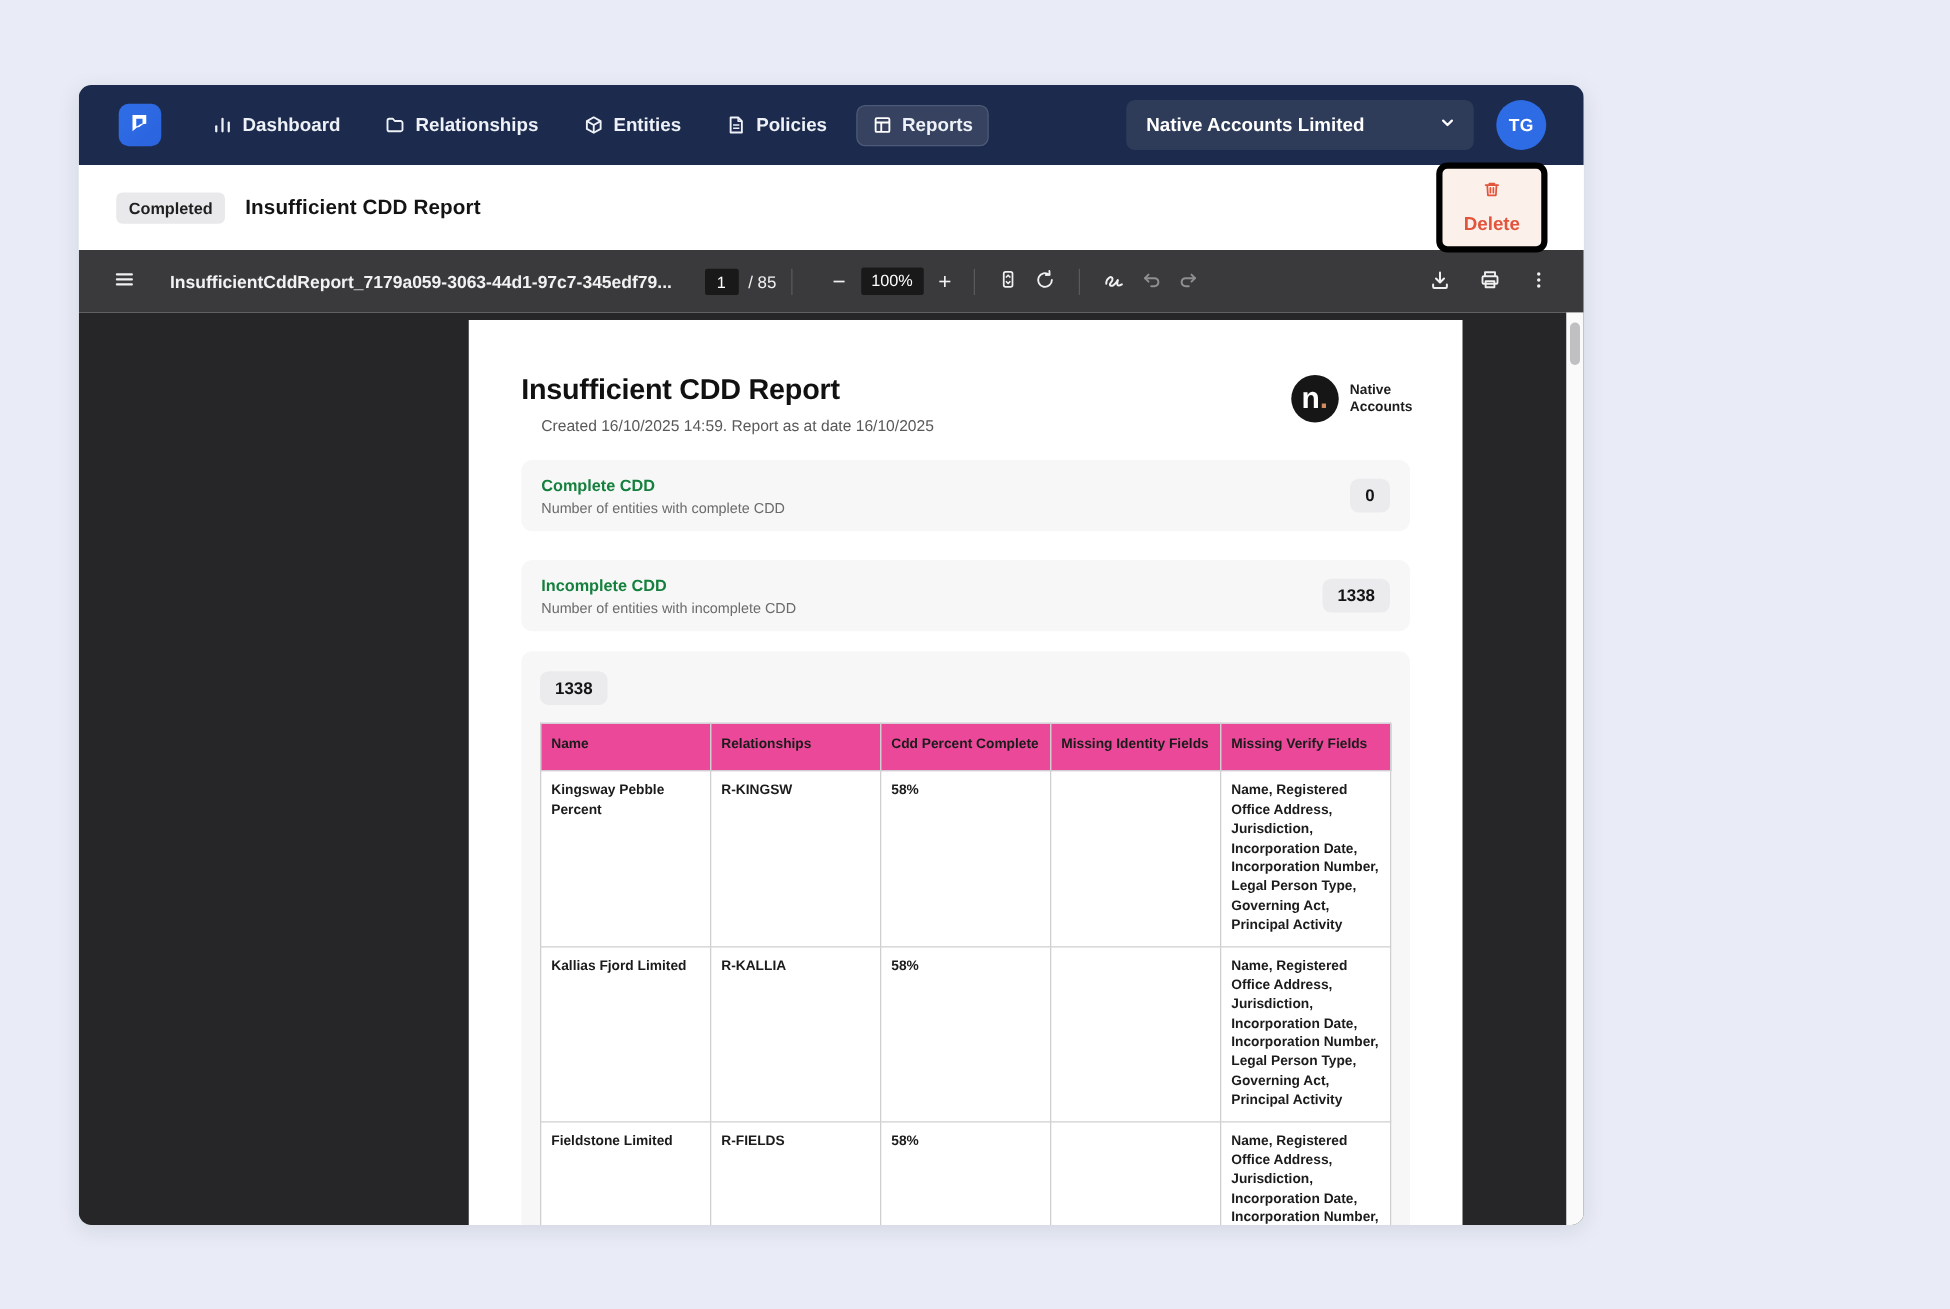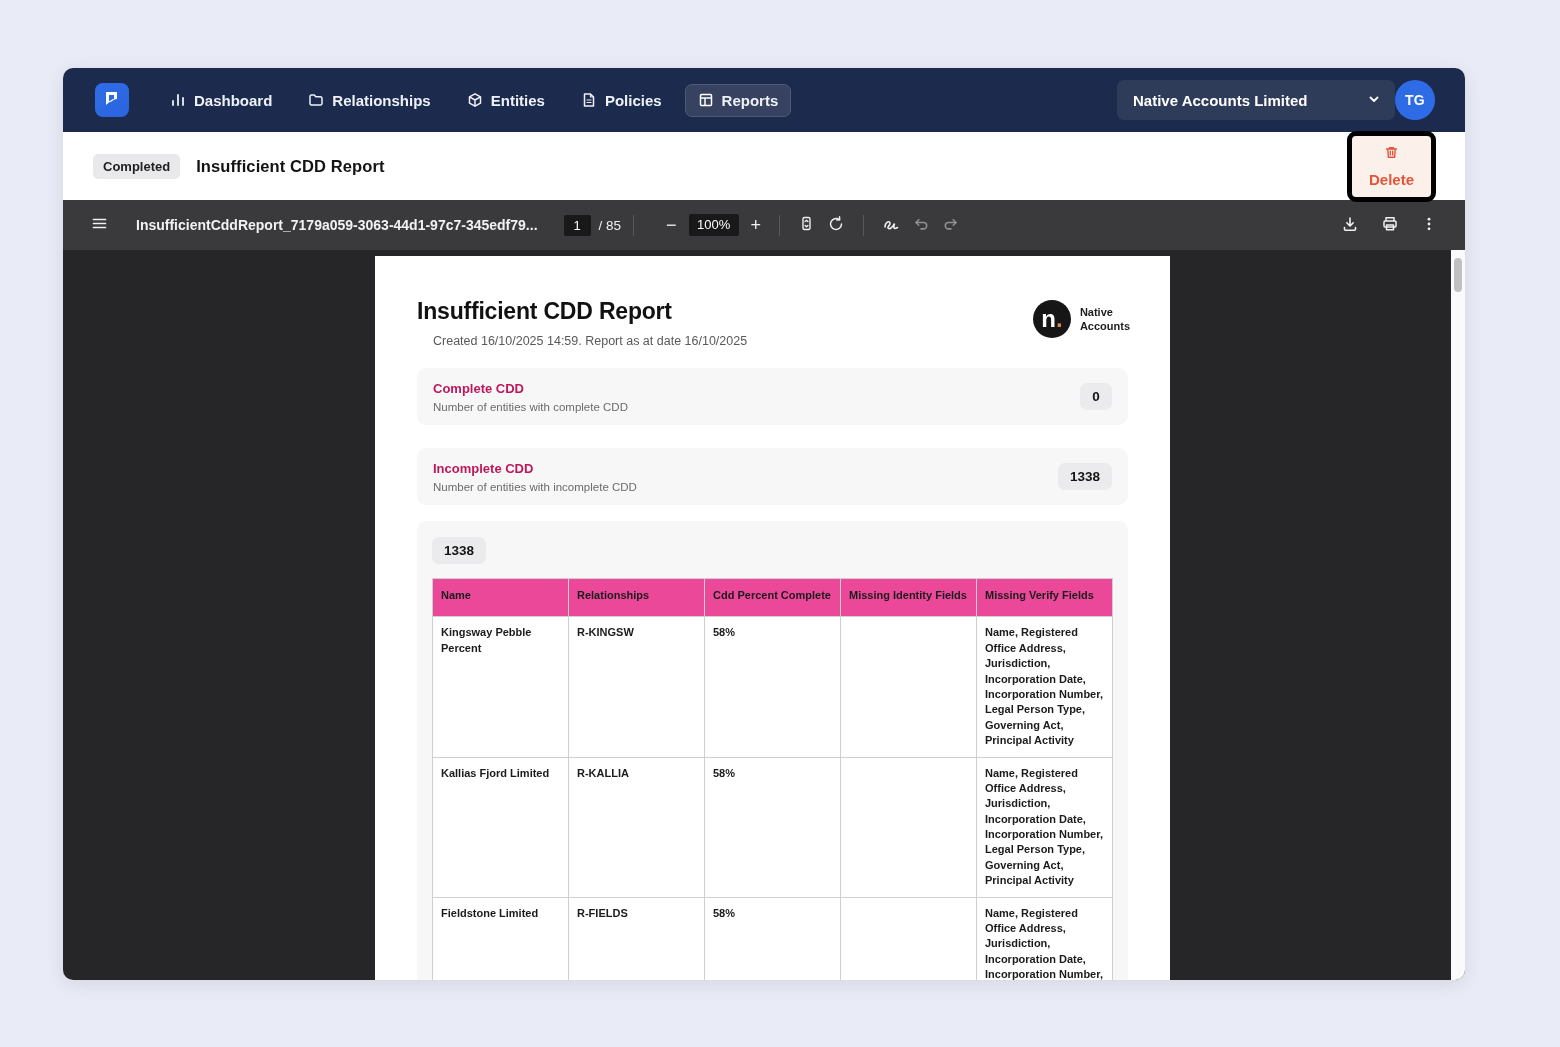--- a/index.html
+++ b/index.html
@@ -1,31 +1,31 @@
 <!DOCTYPE html>
 <html><head>
 <meta charset="utf-8">
 <style>
   * { margin:0; padding:0; box-sizing:border-box; }
   html,body { width:1560px; height:1047px; }
   body { background:#e9ecf6; font-family:"Liberation Sans", sans-serif; position:relative; }
 
-  .window { position:absolute; left:63px; top:68px; width:1402px; height:912px;
+  .window { position:absolute; left:63px; top:68px; width:1204px; height:912px;
     border-radius:10px; overflow:hidden; background:#fff; box-shadow:0 4px 18px rgba(20,30,60,.10); }
 
   
   .navbar { height:64px; background:#1c2b4d; display:flex; align-items:center; padding:0 30px 0 32px; }
   .logo-tile { width:34px; height:34px; border-radius:8px; background:linear-gradient(135deg,#2f6ee8,#2a63dd);
     display:flex; align-items:center; justify-content:center; flex:0 0 auto; cursor:pointer; }
   .nav-items { display:flex; align-items:center; gap:10px; margin-left:28px; }
   .nav-item { display:flex; align-items:center; gap:8px; color:#eef1f7; font-size:15px; font-weight:700;
     padding:8px 13px; border-radius:7px; cursor:pointer; white-space:nowrap; }
   .nav-item.active { background:#36425f; border:1px solid #4e5b78; padding:7px 12px; }
   .nav-item svg { display:block; }
-  .nav-right { margin-left:auto; display:flex; align-items:flex-end; }
+  .nav-right { margin-left:auto; display:flex; align-items:flex-end; gap:18px; }
   .org-select { width:278px; height:40px; background:#2e3b59; border-radius:7px; color:#fff;
     display:flex; align-items:center; justify-content:space-between; padding:0 14px 0 16px;
     font-size:15px; font-weight:600; cursor:pointer; }
   .avatar { width:40px; height:40px; border-radius:50%; background:#2e6ce6; color:#fff; font-size:14px;
     font-weight:700; display:flex; align-items:center; justify-content:center; cursor:pointer; letter-spacing:.3px; }
 
   
   .subheader { height:68px; background:#fff; display:flex; align-items:center; padding:0 29px 0 30px; }
   .status-badge { background:#e9e9eb; color:#1f1f1f; font-size:13px; font-weight:600; padding:5px 10px;
     border-radius:5px; margin-right:16px; }
@@ -61,21 +61,21 @@
     display:flex; align-items:center; justify-content:center; font-size:24px; font-weight:700; line-height:1; }
   .brand-circle .dot { color:#cf8b5d; font-size:24px; }
   .brand-name { font-size:11px; font-weight:600; color:#1d1d1d; line-height:1.3; }
 
   .card { background:#f7f7f8; border-radius:9px; padding:12px 16px; }
   .card.row { display:flex; align-items:center; justify-content:space-between; min-height:57px; }
   .card-1 { margin-top:20px; }
   .card-2 { margin-top:23px; }
   .card-3 { margin-top:16px; padding:16px 15px 18px 15px; }
   .card-head { display:flex; align-items:flex-start; justify-content:space-between; }
-  .card-title { font-size:13px; font-weight:700; color:#be185d; }
+  .card-title { font-size:13px; font-weight:700; color:#15803d; }
   .card-sub { font-size:11.5px; color:#6b6b6b; margin-top:5px; }
   .count-badge { background:#ebebed; border-radius:7px; padding:6px 12px; font-size:13.5px; font-weight:700;
     color:#141414; min-width:32px; text-align:center; }
 
   table.cdd { width:100%; border-collapse:collapse; table-layout:fixed; margin-top:14px; }
   table.cdd th, table.cdd td { border:1px solid #cfcfd2; padding:8px 8px; font-size:11px; line-height:1.4;
     text-align:left; vertical-align:top; color:#1b1b1b; }
   table.cdd th { font-weight:700; background:#ec4899; padding-top:9px; padding-bottom:13px; }
   table.cdd td { font-weight:600; background:#fff; }
   table.cdd tr td:first-child, table.cdd tr th:first-child { width:20%; }

